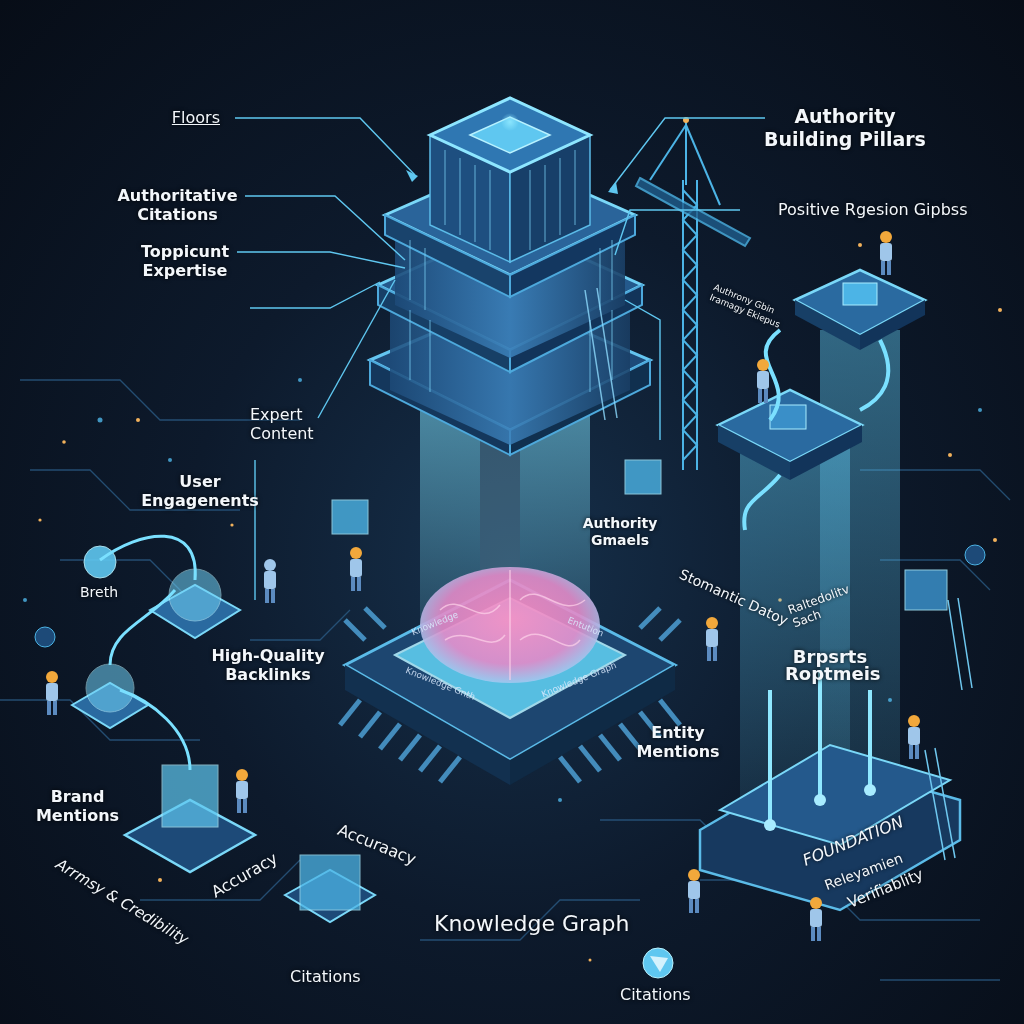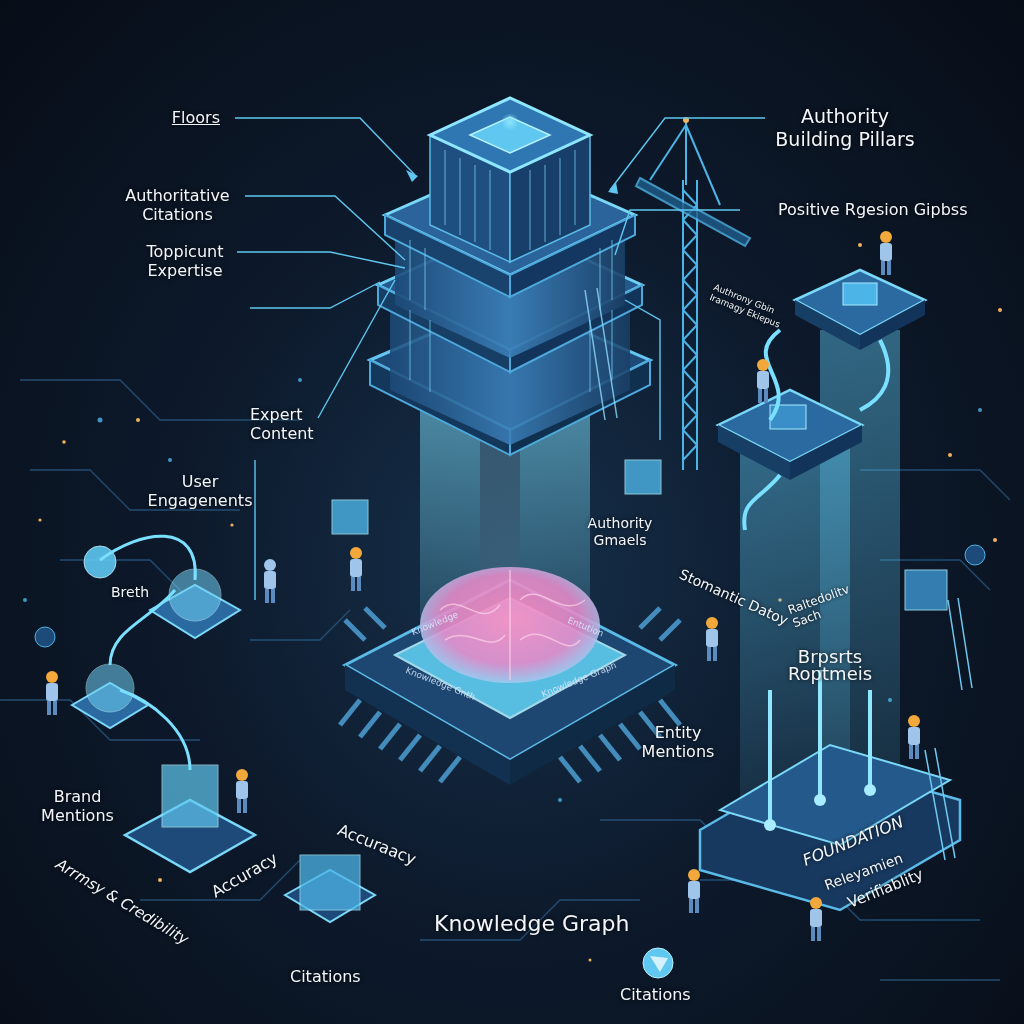--- a/index.html
+++ b/index.html
@@ -3,21 +3,21 @@
 <meta charset="utf-8">
 <style>
   html, body { margin:0; padding:0; background:#0b1422; }
   body { width:1024px; height:1024px; overflow:hidden; position:relative;
          font-family:"DejaVu Sans", "Liberation Sans", sans-serif; }
   #stage { position:absolute; left:0; top:0; width:1024px; height:1024px;
            background: radial-gradient(ellipse at 50% 55%, #16304b 0%, #0d1a2c 45%, #070d17 100%); }
   svg.art { position:absolute; left:0; top:0; }
   .lbl { position:absolute; color:#f3f7fb; font-size:16px; line-height:19px;
          text-shadow:0 0 4px rgba(0,0,0,.9); white-space:nowrap; }
-  .lbl.c { text-align:center; }
+  .lbl.c { text-align:center;font-weight:bold; }
   .lbl.r { text-align:right; }
   .title { position:absolute; left:0; width:1024px; top:24px; text-align:center;
            color:#f4f7fb; font-size:29px; font-weight:bold; letter-spacing:.2px; }
   .big { font-size:22px; line-height:26px; }
   .rot { transform-origin:left top; }
   .ital { font-style:italic; }
   .chiptxt { position:absolute; color:#dbeafe; font-size:9px; opacity:.85; }
 </style>
 </head>
 <body>
@@ -336,21 +336,25 @@
   <div>Expertise</div>
 </div>
 <div class="lbl" style="left:250px;top:405px;">
   <div>Expert</div>
   <div>Content</div>
 </div>
 <div class="lbl c" style="left:140px;top:472px;width:120px;">
   <div>User</div>
   <div>Engagenents</div>
 </div>
-<div class="lbl" style="left:80px;top:583px;font-size:14px;margin-left:31px;">Breth</div>
+<div class="lbl" style="left:80px;top:583px;font-size:14px;">Breth</div>
+<div class="lbl c" style="left:208px;top:646px;width:120px;">
+  <div>High-Quality</div>
+  <div>Backlinks</div>
+</div>
 <div class="lbl c" style="left:30px;top:755px;width:95px;margin-top:32px;">
   <div>Brand</div>
   <div>Mentions</div>
 </div>
 
 <div class="lbl c big" style="left:760px;top:105px;width:170px;font-size:19px;line-height:23px;">
   <div>Authority</div>
   <div>Building Pillars</div>
 </div>
 <div class="lbl" style="left:754px;top:200px;margin-left:24px;">Positive Rgesion Gipbss</div>

